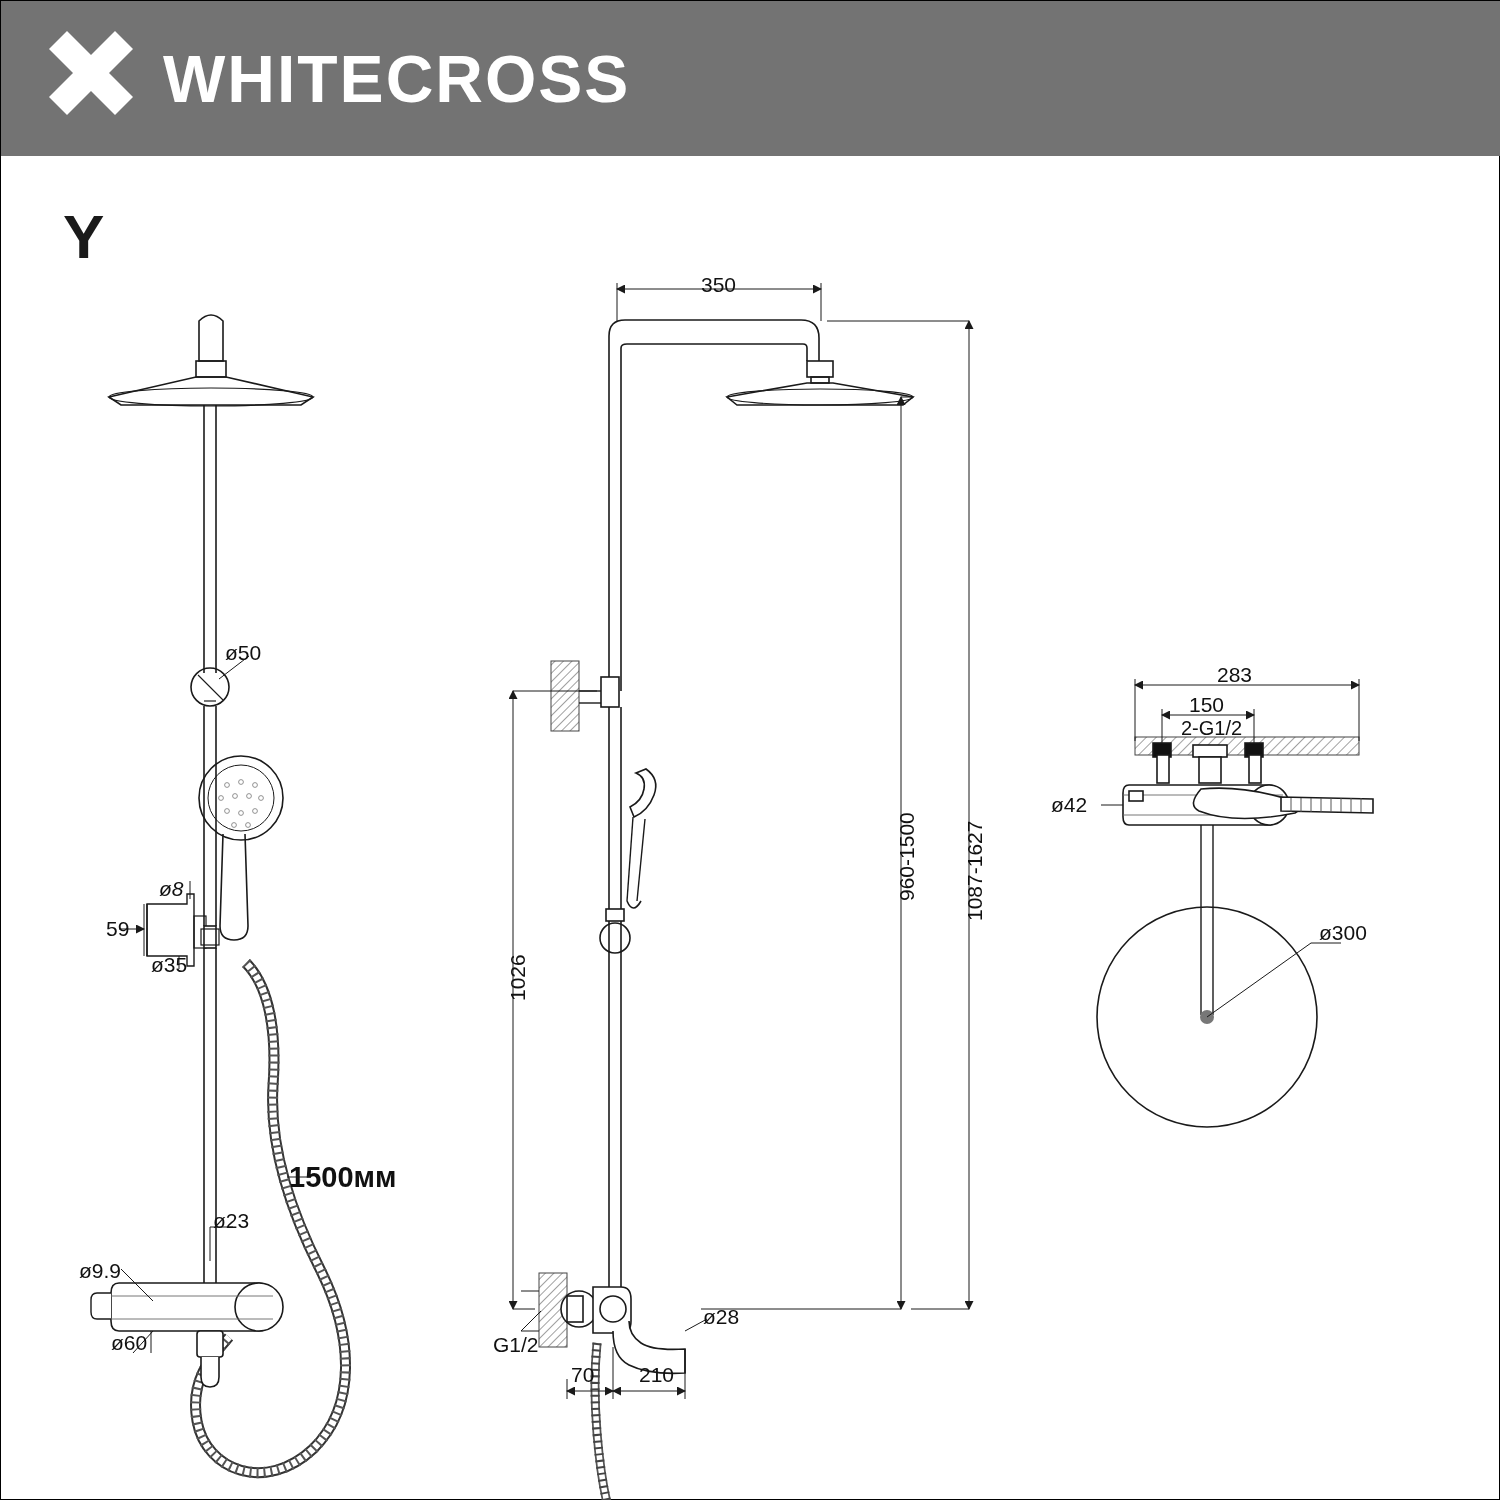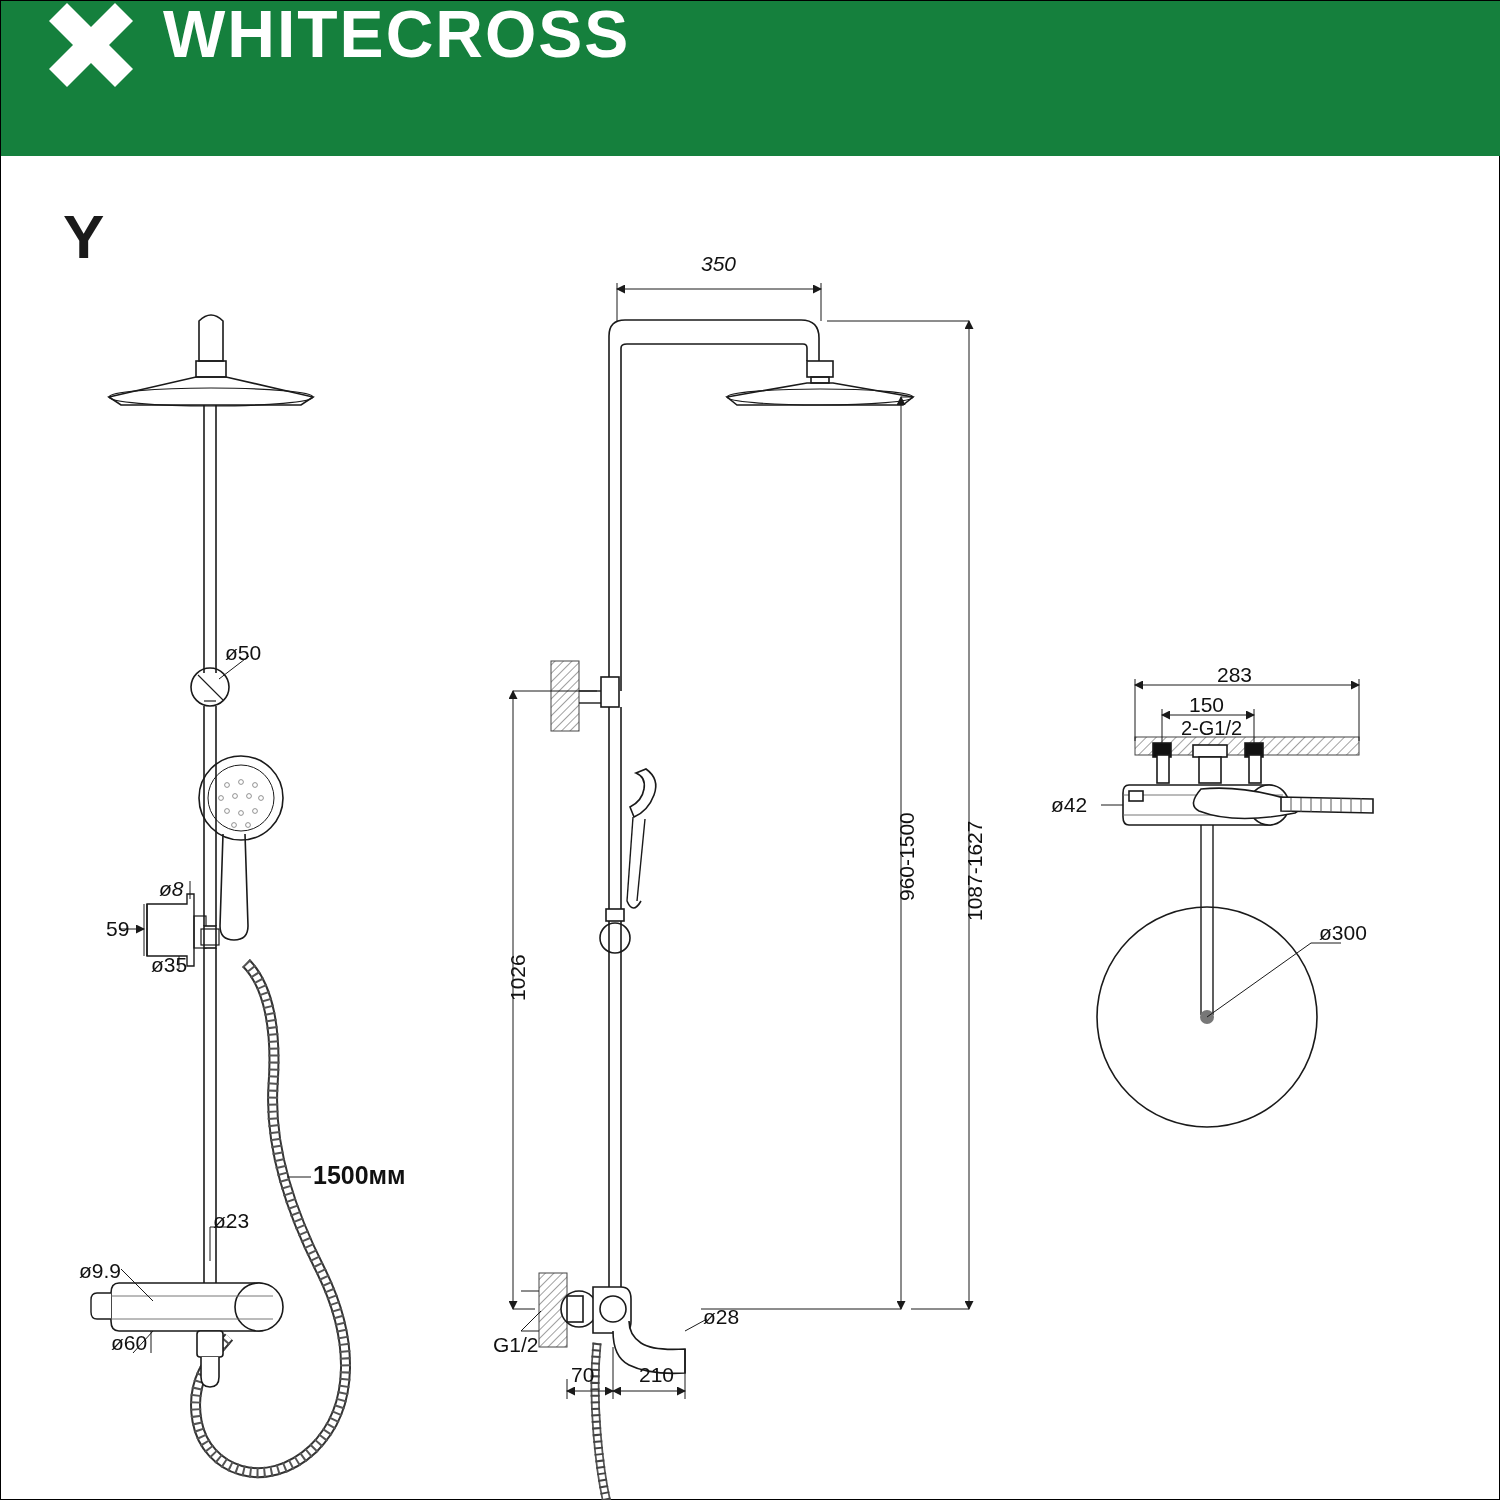--- a/index.html
+++ b/index.html
@@ -20,22 +20,23 @@
     inset: 0;
     border: 1px solid #000;
     box-sizing: border-box;
   }
   
   .header-bar {
     position: absolute;
     left: 0; top: 0;
     width: 1500px;
     height: 155px;
-    background: #15803d;
+    background: #737373;
     display: flex;
+    align-items: center;
   }
   .logo-mark {
     margin-left: 40px;
     width: 100px;
     height: 100px;
     position: relative;
   }
   .logo-mark svg { display: block; }
   .logo-text {
     margin-left: 22px;
@@ -75,23 +76,22 @@
     position: absolute;
     font-size: 21px;
     color: #111;
     white-space: nowrap;
   }
   .dim-label.rot {
     transform-origin: 0 0;
     transform: rotate(-90deg);
   }
   .dim-label.big {
-    font-size: 25px;
+    font-size: 29px;
     font-weight: bold;
-    padding-left: 24px;
   }
 </style>
 </head>
 <body>
 
 <div class="page">
 
   <div class="header-bar">
     <div class="logo-mark">
       <svg width="100" height="100" viewBox="0 0 100 100">
@@ -346,21 +346,21 @@
 
   <div class="dim-label" style="left:224px; top:640px;">ø50</div>
   <div class="dim-label" style="left:158px; top:876px;font-style:italic;">ø8</div>
   <div class="dim-label" style="left:105px; top:916px;">59</div>
   <div class="dim-label" style="left:150px; top:952px;">ø35</div>
   <div class="dim-label big" style="left:288px; top:1160px;">1500мм</div>
   <div class="dim-label" style="left:212px; top:1208px;">ø23</div>
   <div class="dim-label" style="left:78px; top:1258px;">ø9.9</div>
   <div class="dim-label" style="left:110px; top:1330px;">ø60</div>
 
-  <div class="dim-label" style="left:700px; top:251px;font-style:italic;">350</div>
+  <div class="dim-label" style="left:700px; top:272px;">350</div>
   <div class="dim-label rot" style="left:505px; top:1000px;">1026</div>
   <div class="dim-label rot" style="left:894px; top:900px;">960-1500</div>
   <div class="dim-label rot" style="left:962px; top:920px;">1087-1627</div>
   <div class="dim-label" style="left:492px; top:1332px;">G1/2</div>
   <div class="dim-label" style="left:570px; top:1362px;">70</div>
   <div class="dim-label" style="left:638px; top:1362px;">210</div>
   <div class="dim-label" style="left:702px; top:1304px;">ø28</div>
 
   <div class="dim-label" style="left:1216px; top:662px;">283</div>
   <div class="dim-label" style="left:1188px; top:692px;">150</div>

